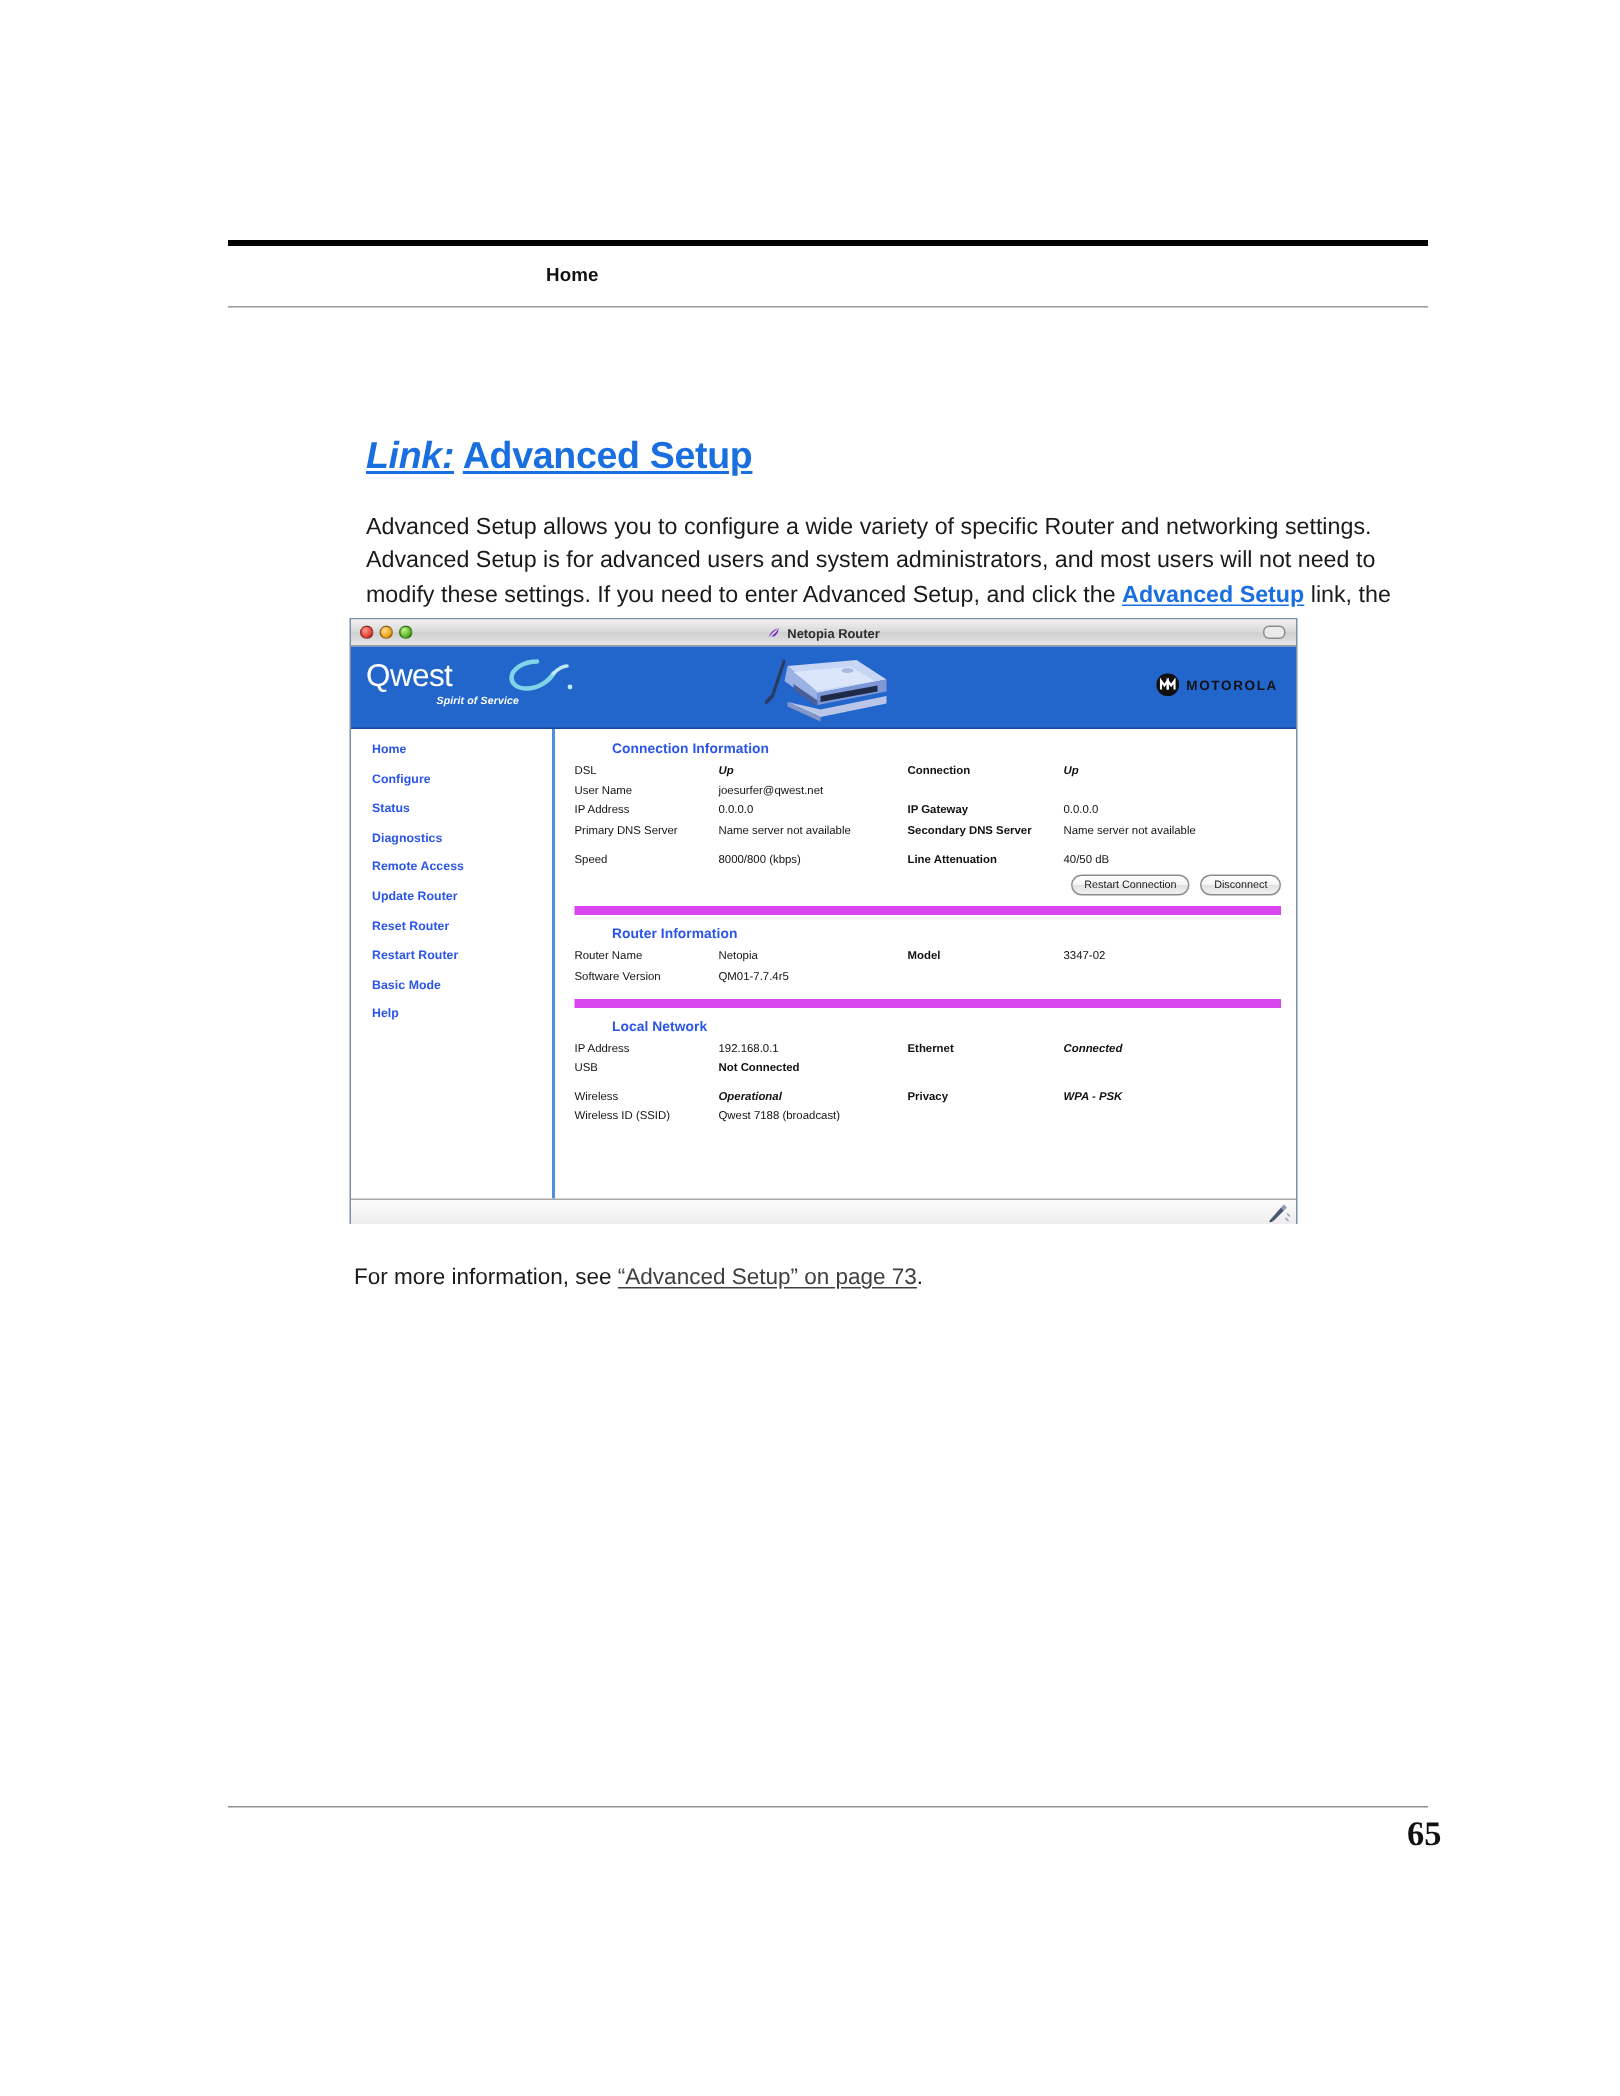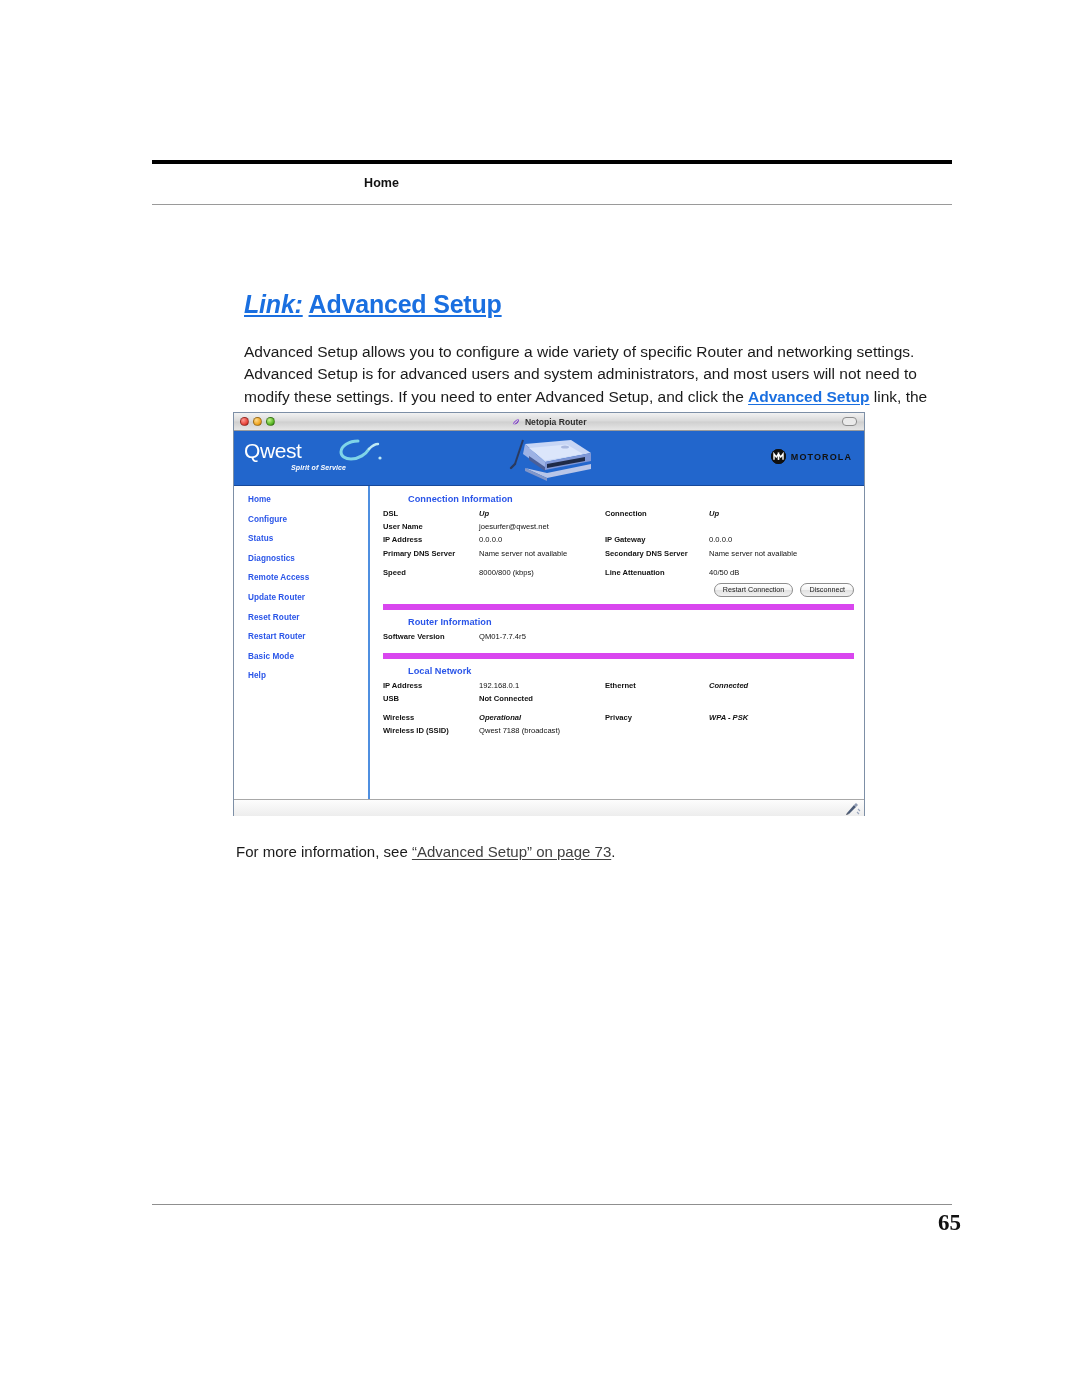--- a/index.html
+++ b/index.html
@@ -244,21 +244,21 @@
     width: 100%;
     table-layout: fixed;
   }
   table.kv td {
     padding: 0 0 4.2px 0;
     vertical-align: top;
     font-size: 7.6px;
     color: #111111;
   }
   td.k {
-    font-weight: bold;
+    font-weight: normal;
     width: 96px;
   }
   td.v {
     width: 126px;
     color: #2b2b2b;
   }
   td.k2 {
     font-weight: bold;
     width: 104px;
   }
@@ -468,20 +468,26 @@
           <span class="aqua-btn">Restart Connection</span>
           <span class="aqua-btn">Disconnect</span>
         </div>
       </div>
 
       <div class="sect">
         <div class="sect-title">Router Information</div>
         <table class="kv">
           <tbody>
             <tr>
+              <td class="k">Router Name</td>
+              <td class="v">Netopia</td>
+              <td class="k2">Model</td>
+              <td class="v2">3347-02</td>
+            </tr>
+            <tr>
               <td class="k">Software Version</td>
               <td class="v">QM01-7.7.4r5</td>
               <td class="k2"></td>
               <td class="v2"></td>
             </tr>
           </tbody>
         </table>
       </div>
 
       <div class="sect">

